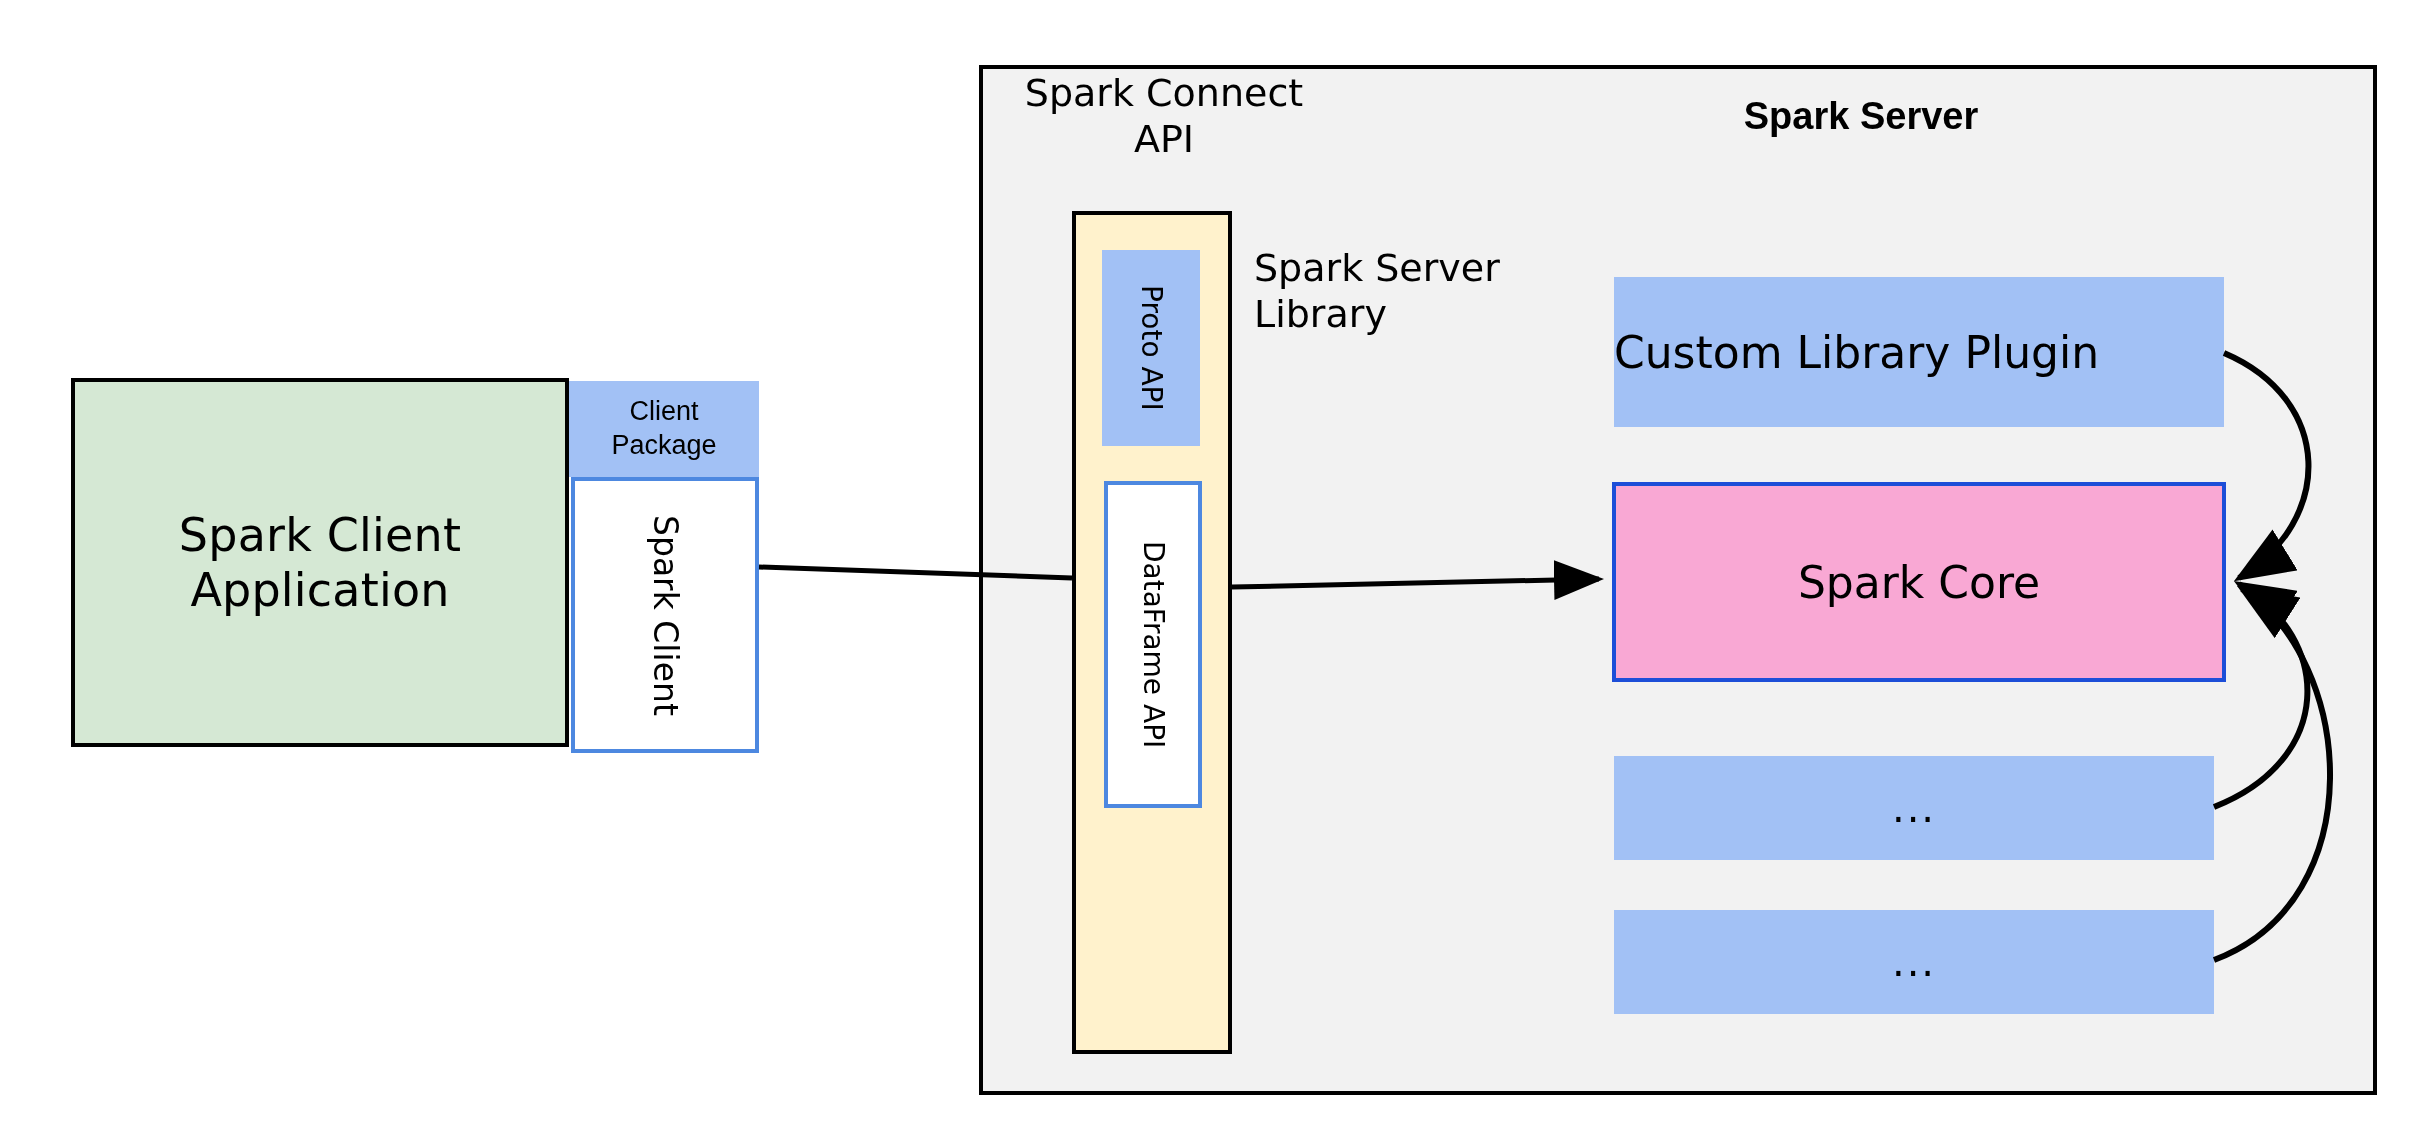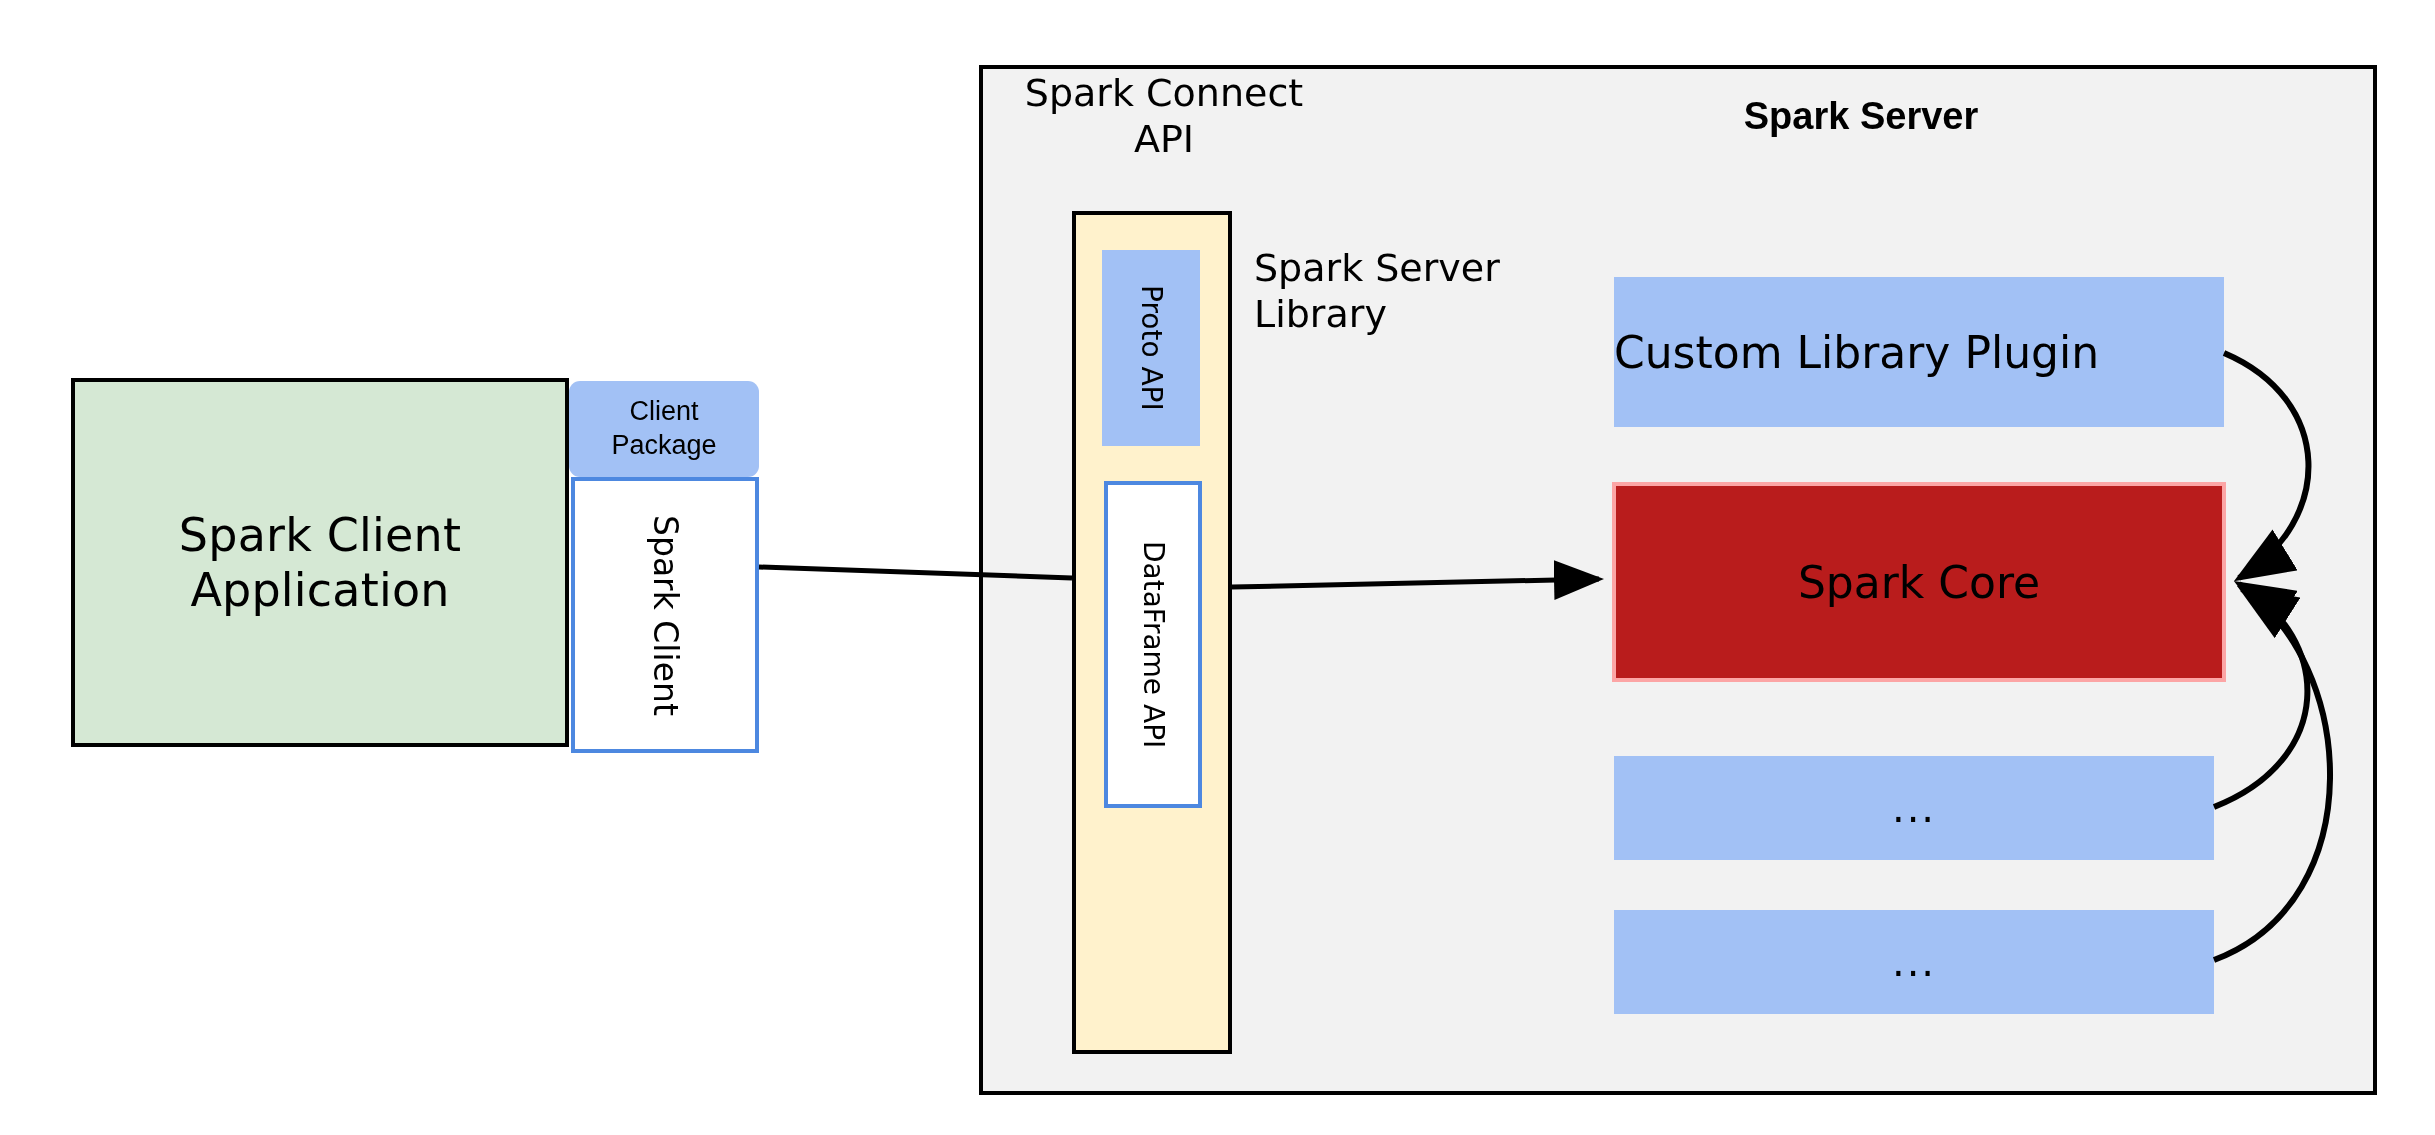--- a/index.html
+++ b/index.html
@@ -38,21 +38,20 @@
     text-align: center;
     letter-spacing: 0.2px;
   }
 
   .client-package {
     left: 565px; top: 381px;
     width: 190px; height: 96px;
     background: #A2C1F5;
     display: flex; align-items: center; justify-content: center;
     z-index: 6;
-    border-radius: 11px;
   }
   .client-package-label {
     font-family: "Liberation Sans", sans-serif;
     font-size: 27px;
     line-height: 1.25;
     text-align: center;
   }
 
   .spark-client {
     left: 567px; top: 477px;
@@ -143,22 +142,22 @@
     width: 610px; height: 150px;
     background: #A2C1F5;
     display: flex; align-items: center; 
     z-index: 3;
   }
   .plugin-label { font-size: 44px; }
 
   .core-box {
     left: 1608px; top: 482px;
     width: 614px; height: 200px;
-    background: #b91c1c;
-    border: 4px solid #fca5a5;
+    background: #f9a8d4;
+    border: 4px solid #1d4ed8;
     display: flex; align-items: center; justify-content: center;
     z-index: 3;
   }
   .core-label { font-size: 44px; }
 
   .dots-box-1 {
     left: 1610px; top: 756px;
     width: 600px; height: 104px;
     background: #A2C1F5;
     display: flex; align-items: center; justify-content: center;

